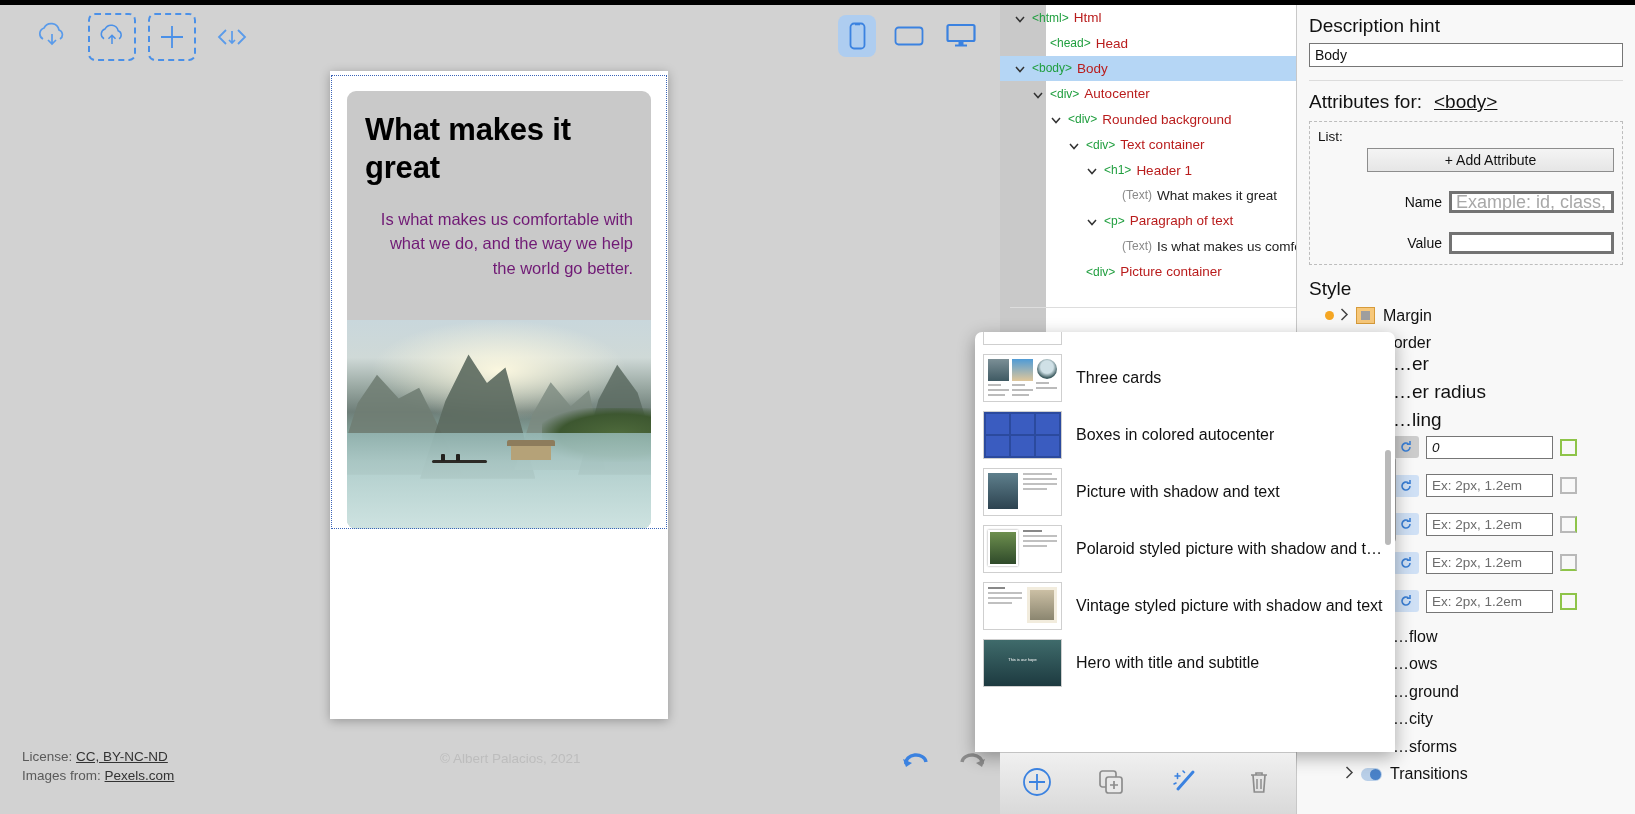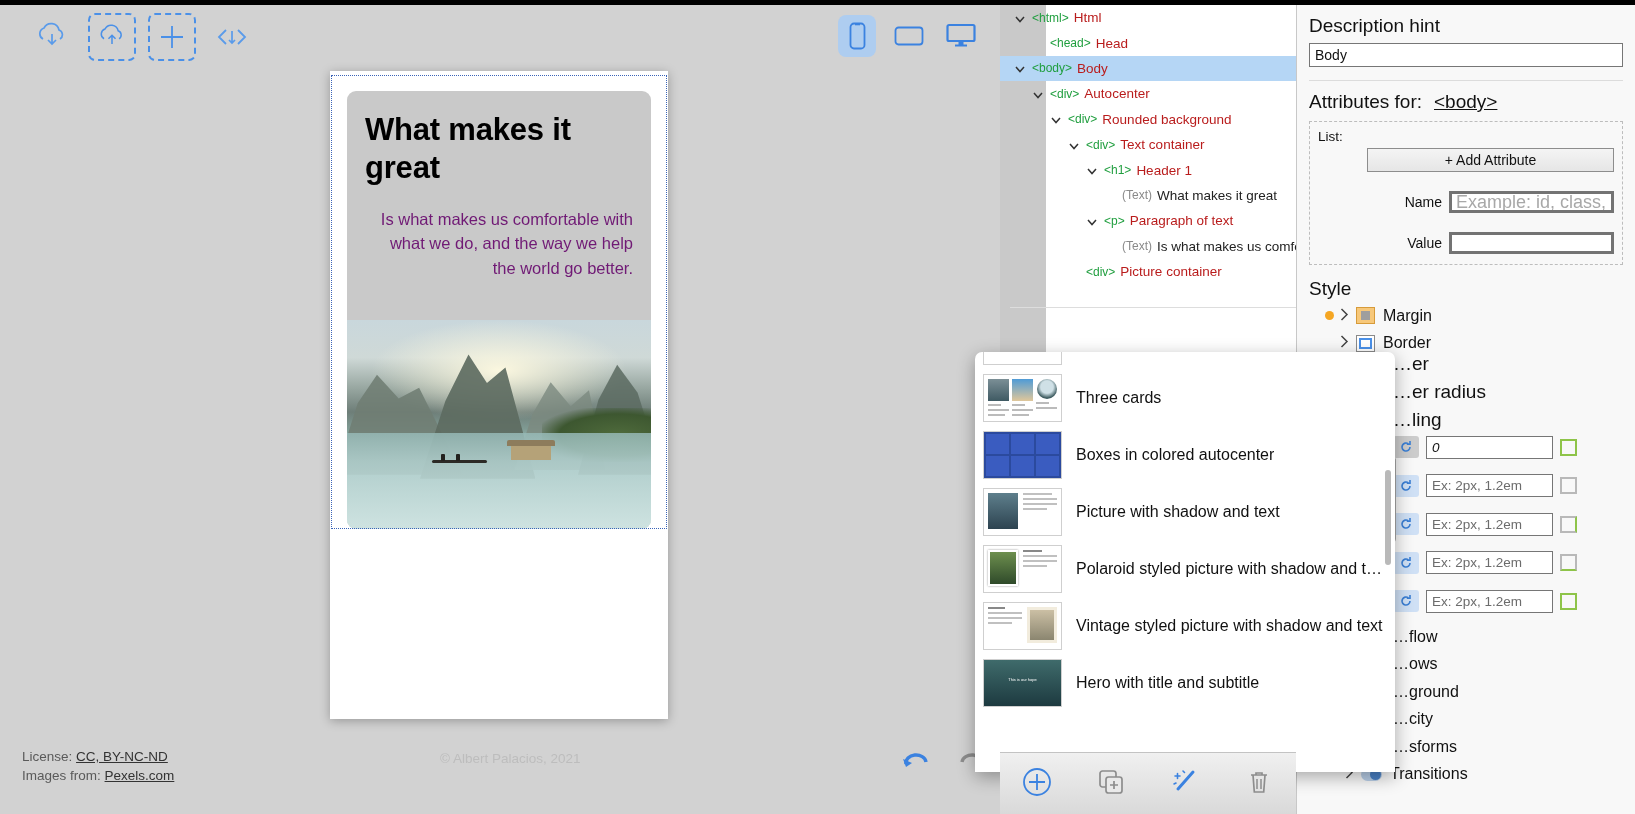--- a/index.html
+++ b/index.html
@@ -304,21 +304,20 @@
 
   
   .popup {
     position: absolute;
     left: 975px; top: 332px;
     width: 420px; height: 420px;
     background: #fff;
     border-radius: 7px 7px 0 0;
     box-shadow: 0 5px 18px rgba(0,0,0,0.33);
     overflow: hidden;
-    margin-top: 20px;
   }
   .popup-scroll { position: absolute; left: 0; top: -40px; width: 420px; }
   .popup-item {
     display: flex; align-items: center;
     height: 57px;
     padding: 0 8px;
     cursor: pointer;
   }
   .thumb {
     width: 79px; height: 48px;

